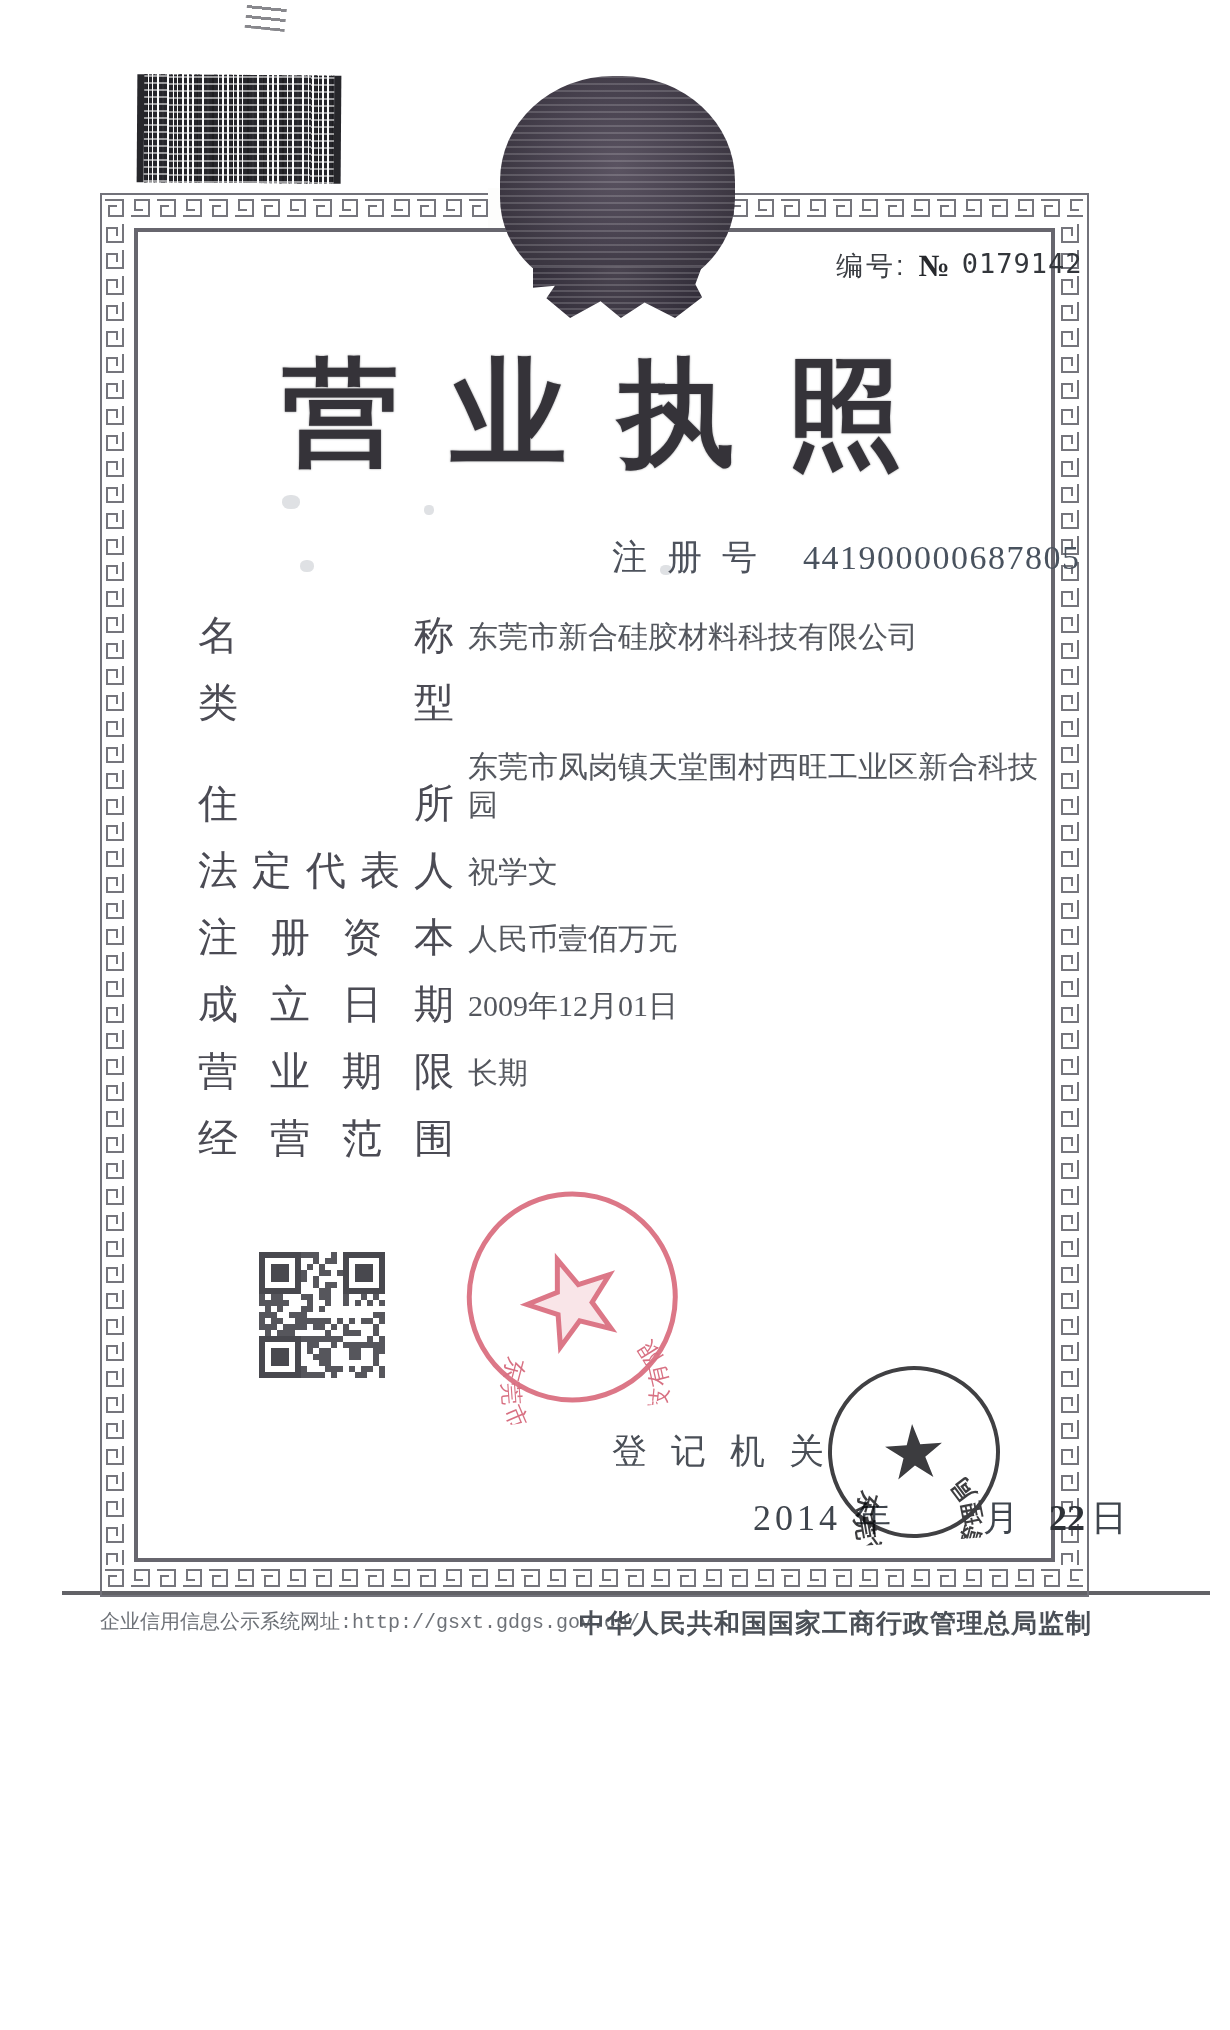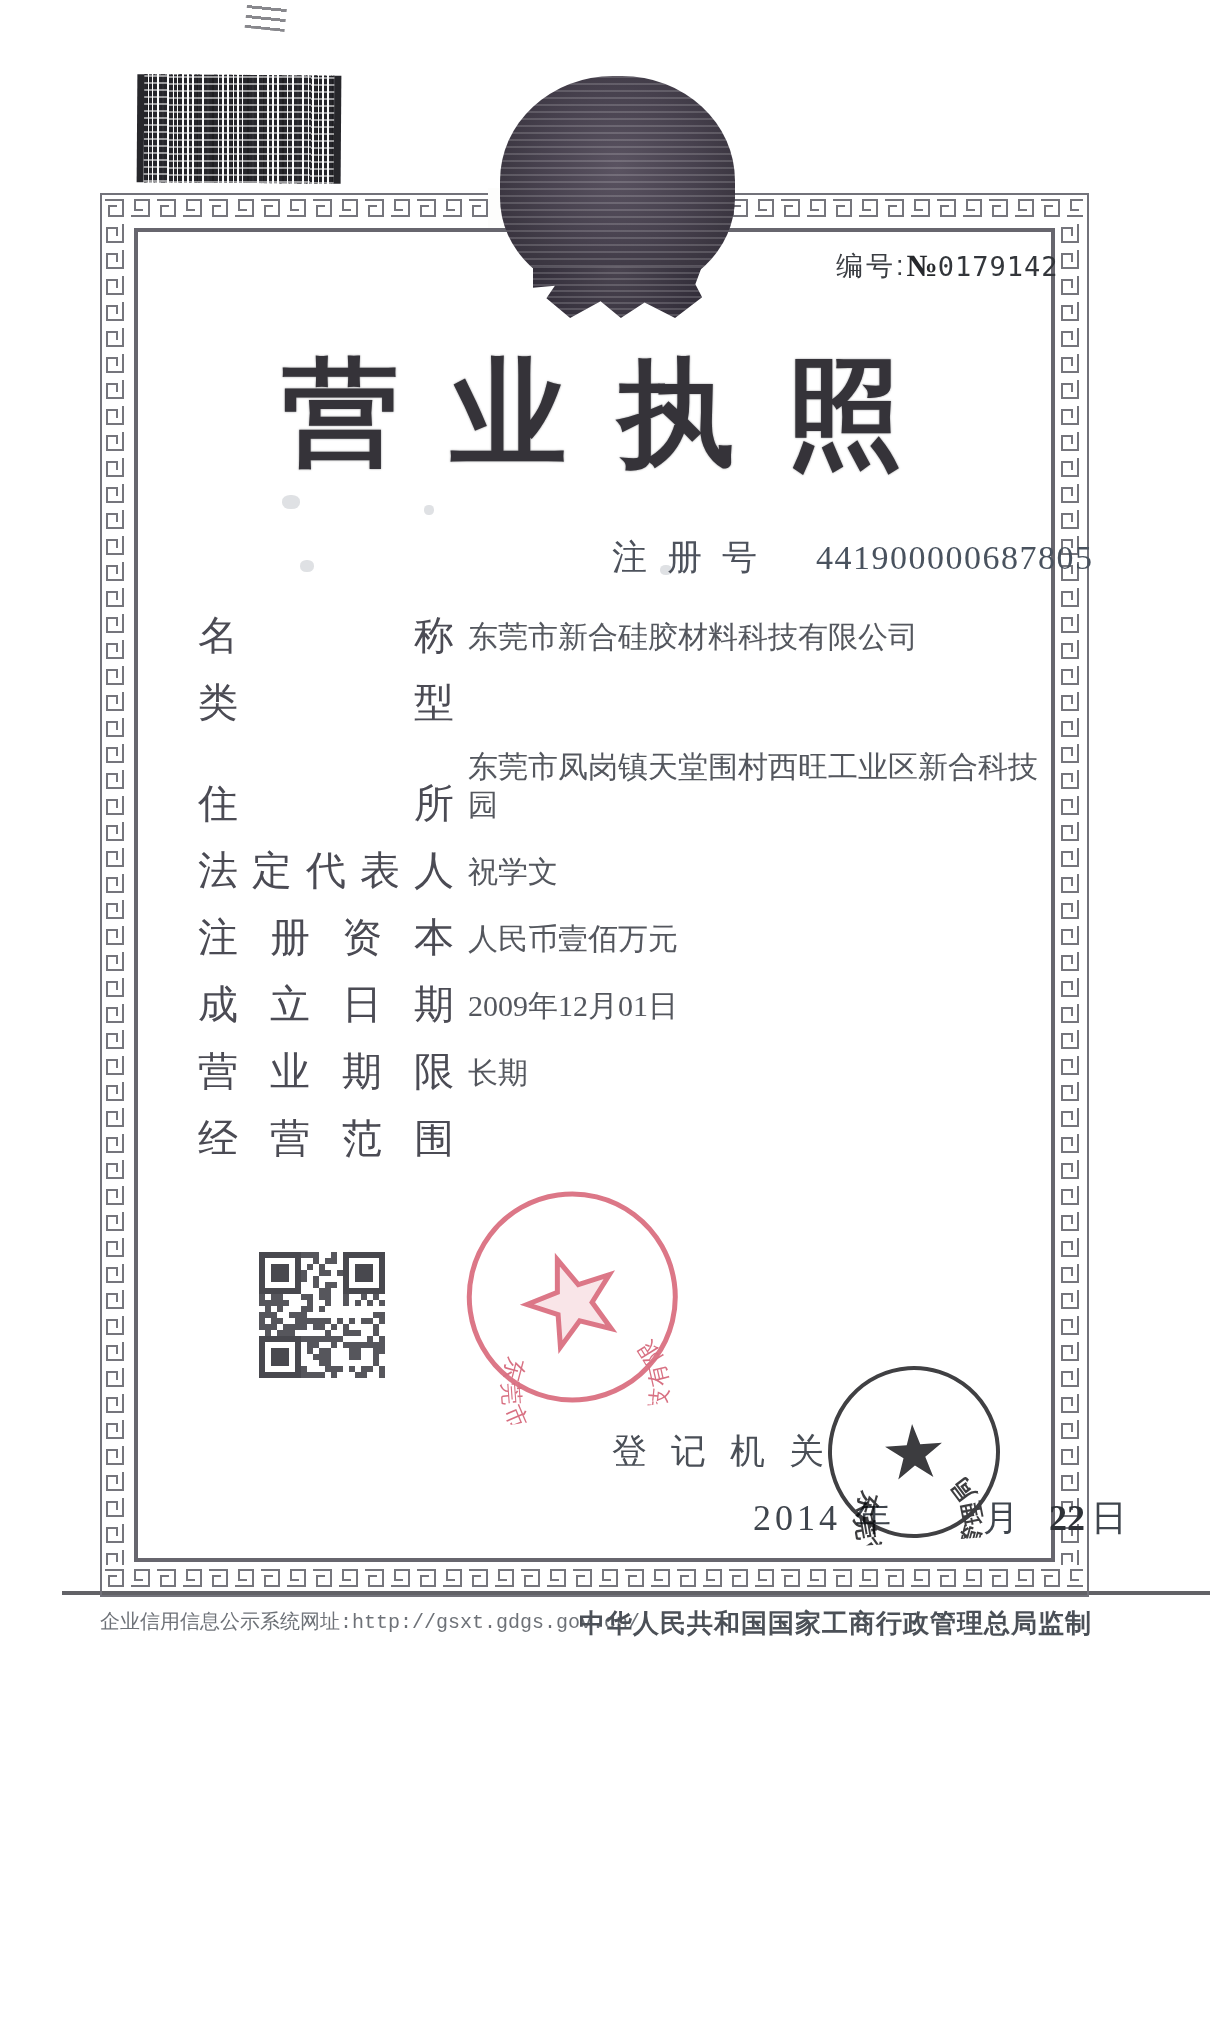--- a/index.html
+++ b/index.html
@@ -40,34 +40,34 @@
       repeating-linear-gradient(180deg,rgba(255,255,255,.16) 0 2px,rgba(255,255,255,0) 2px 6px),
       radial-gradient(circle at 50% 0%,#4a4450 0%,#37323e 70%,#2f2b36 100%);
     clip-path:polygon(0 0,100% 0,96% 35%,100% 60%,84% 100%,66% 70%,52% 100%,40% 68%,22% 100%,8% 62%,13% 38%,0 42%);}
 
   
   .frame-outer{left:100px;top:193px;width:985px;height:1400px;border:2px solid #72727a;z-index:1;}
   .strip{position:absolute;z-index:1;opacity:.85;}
   .frame-inner{left:134px;top:228px;width:913px;height:1326px;border:4px solid #56555e;opacity:.9;z-index:1;}
 
   
-  .serial{left:836px;top:248px;display:flex;align-items:center;z-index:4;}
+  .serial{left:836px;top:248px;display:flex;align-items:flex-start;gap:12px;z-index:4;}
   .serial-label{font-size:27px;color:#3a3d42;letter-spacing:3px;}
   .serial-sign{font-family:"Liberation Serif",serif;font-weight:700;font-size:31px;color:#26282c;}
   .serial-digits{font-family:"DejaVu Sans Mono",monospace;font-size:27px;color:#33363b;letter-spacing:1px;}
 
   .title{left:102px;top:336px;width:981px;text-align:center;z-index:4;
     font-family:"DejaVu Sans",sans-serif;font-weight:900;font-size:116px;
     letter-spacing:52px;padding-left:52px;box-sizing:border-box;color:#353339;
     text-shadow:0 0 2px rgba(40,40,45,.55);}
 
   .regline{left:612px;top:534px;display:flex;align-items:baseline;z-index:4;}
   .regline-label{font-family:"Liberation Serif",serif;font-size:35px;color:#4d525c;letter-spacing:20px;}
   .regline-number{font-family:"Liberation Serif",serif;font-size:34px;color:#49525e;
-    letter-spacing:1.5px;margin-left:39px;}
+    letter-spacing:1.5px;margin-left:26px;}
 
   
   .rows{left:198px;top:614px;width:865px;z-index:4;}
   .row{display:flex;align-items:flex-end;margin-bottom:23px;}
   .row-label{width:256px;flex-shrink:0;display:flex;justify-content:space-between;
     font-family:"Liberation Serif","DejaVu Serif",serif;font-weight:500;
     font-size:40px;line-height:44px;color:#4b4b54;}
   .row-value{margin-left:14px;font-family:"Liberation Serif","DejaVu Serif",serif;
     font-size:30px;line-height:38px;color:#54575e;padding-bottom:2px;}
   .row-scope{align-items:flex-start;}

